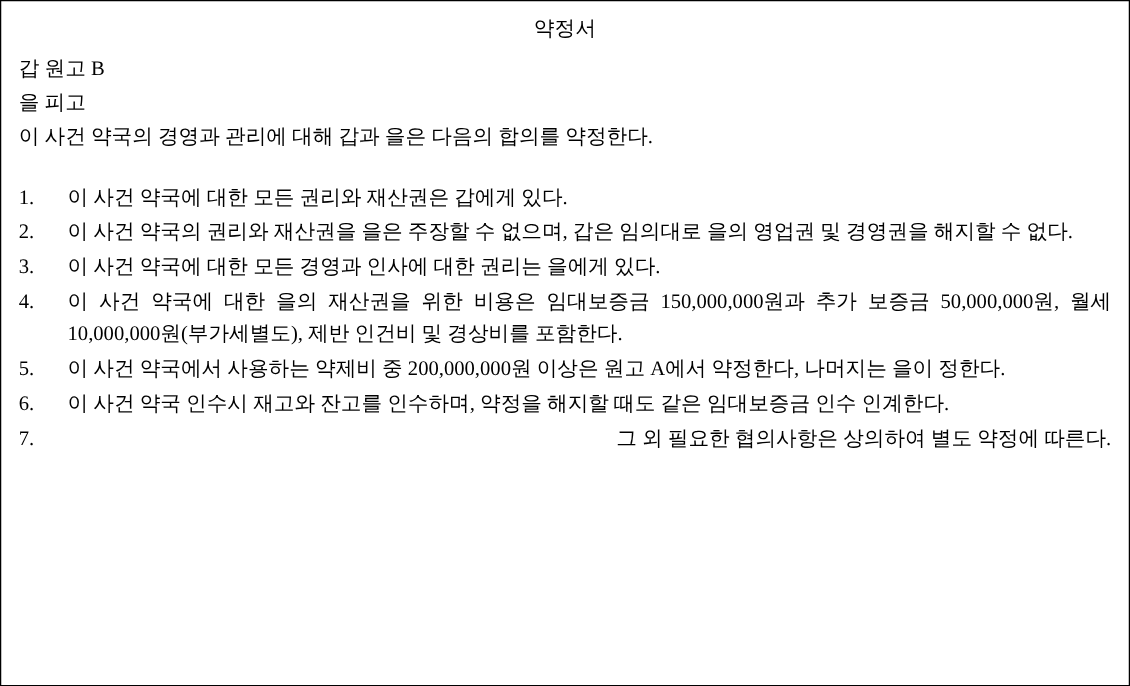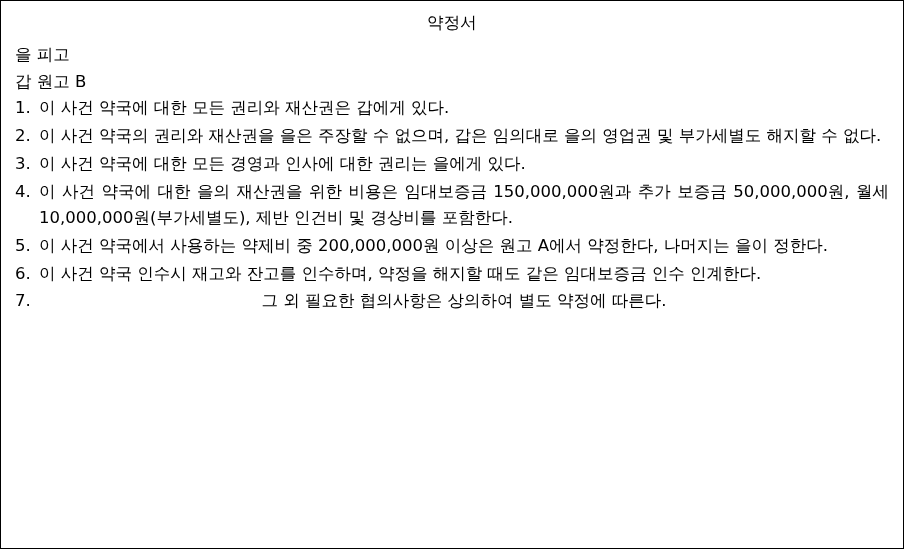--- a/index.html
+++ b/index.html
@@ -14,20 +14,21 @@
     color: #000000;
     overflow: hidden;
   }
   .doc-frame {
     box-sizing: border-box;
     width: 904px;
     height: 549px;
     border: 1px solid #000000;
     padding: 8px 14px 0 14px;
     background: #ffffff;
+    font-family: Liberation Serif, serif;
   }
   .doc-title {
     text-align: center;
     font-size: 16.5px;
     line-height: 1.45;
     margin: 2px 0 6px 0;
     letter-spacing: 0.2px;
   }
   .party-line {
     font-size: 16.5px;
@@ -56,43 +57,45 @@
     -webkit-hyphens: none;
     hyphens: none;
   }
   ol.clauses li .num {
     position: absolute;
     left: 0;
     top: 0;
   }
   ol.clauses li .body {
     display: block;
+    margin-left: 15px;
   }
   ol.clauses li.last .body {
-    text-align: center;
+    text-align: right;
   }
 </style>
 </head>
 <body>
 
 <div class="doc-frame">
 
   <div class="doc-title">약정서</div>
 
+  <p class="party-line">갑 원고 B</p>
   <p class="party-line">을 피고</p>
-  <p class="party-line">갑 원고 B</p>
+  <p class="intro-line">이 사건 약국의 경영과 관리에 대해 갑과 을은 다음의 합의를 약정한다.</p>
 
   <ol class="clauses">
     <li>
       <span class="num">1.</span>
       <span class="body">이 사건 약국에 대한 모든 권리와 재산권은 갑에게 있다.</span>
     </li>
     <li>
       <span class="num">2.</span>
-      <span class="body">이 사건 약국의 권리와 재산권을 을은 주장할 수 없으며, 갑은 임의대로 을의 영업권 및 부가세별도 해지할 수 없다.</span>
+      <span class="body">이 사건 약국의 권리와 재산권을 을은 주장할 수 없으며, 갑은 임의대로 을의 영업권 및 경영권을 해지할 수 없다.</span>
     </li>
     <li>
       <span class="num">3.</span>
       <span class="body">이 사건 약국에 대한 모든 경영과 인사에 대한 권리는 을에게 있다.</span>
     </li>
     <li>
       <span class="num">4.</span>
       <span class="body">이 사건 약국에 대한 을의 재산권을 위한 비용은 임대보증금 150,000,000원과 추가 보증금 50,000,000원, 월세 10,000,000원(부가세별도), 제반 인건비 및 경상비를 포함한다.</span>
     </li>
     <li>

